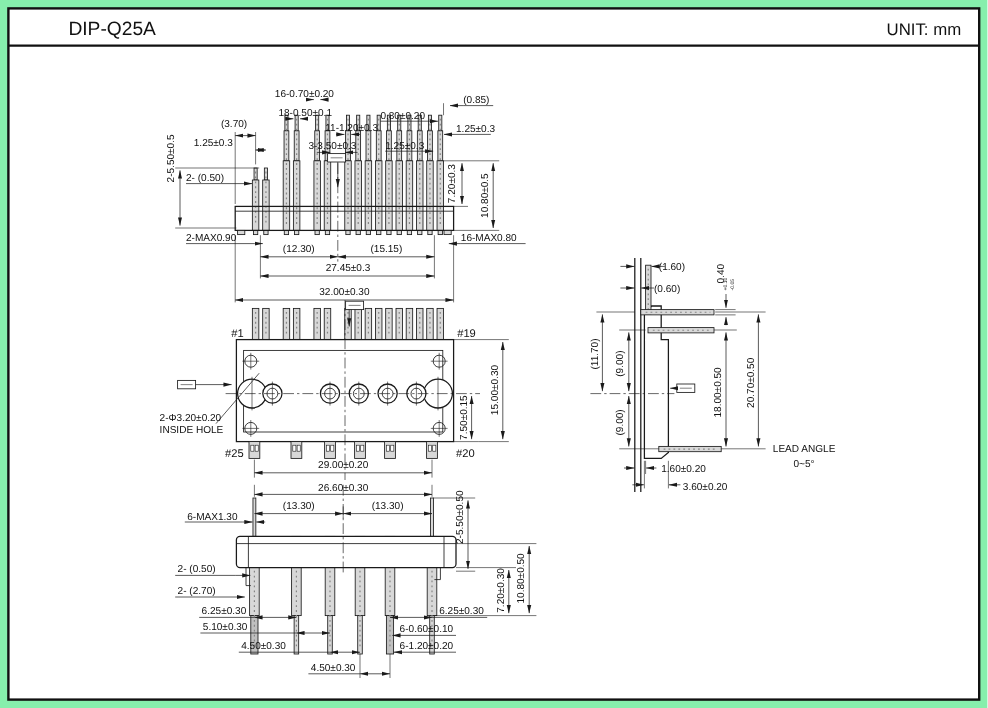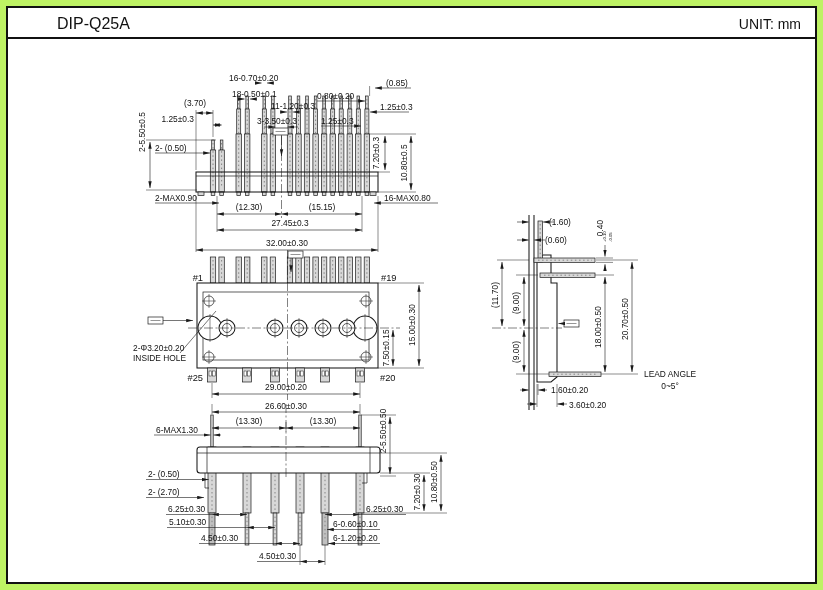--- a/index.html
+++ b/index.html
@@ -1,16 +1,16 @@
 <!DOCTYPE html>
 <html><head>
 <meta charset="utf-8">
 <style>
   html,body{margin:0;padding:0;background:#fff;}
-  .page{position:relative;width:823px;height:590px;background:#bef264;overflow:hidden;}
+  .page{position:relative;width:823px;height:590px;background:#86efac;overflow:hidden;}
   svg{display:block;}
   text{font-family:"Liberation Sans","DejaVu Sans",sans-serif;font-size:8.4px;fill:#111;}
   .tm{text-anchor:middle}
   .te{text-anchor:end}
   .hdr{font-size:16px;}
   .unit{font-size:14px;}
   .pinnum{font-size:9.3px;}
   .small{font-size:4.2px;}
   .ln{stroke:#1a1a1a;stroke-width:1.05;fill:none}
   .lnf{stroke:#1a1a1a;stroke-width:1.05;fill:#ffffff}

